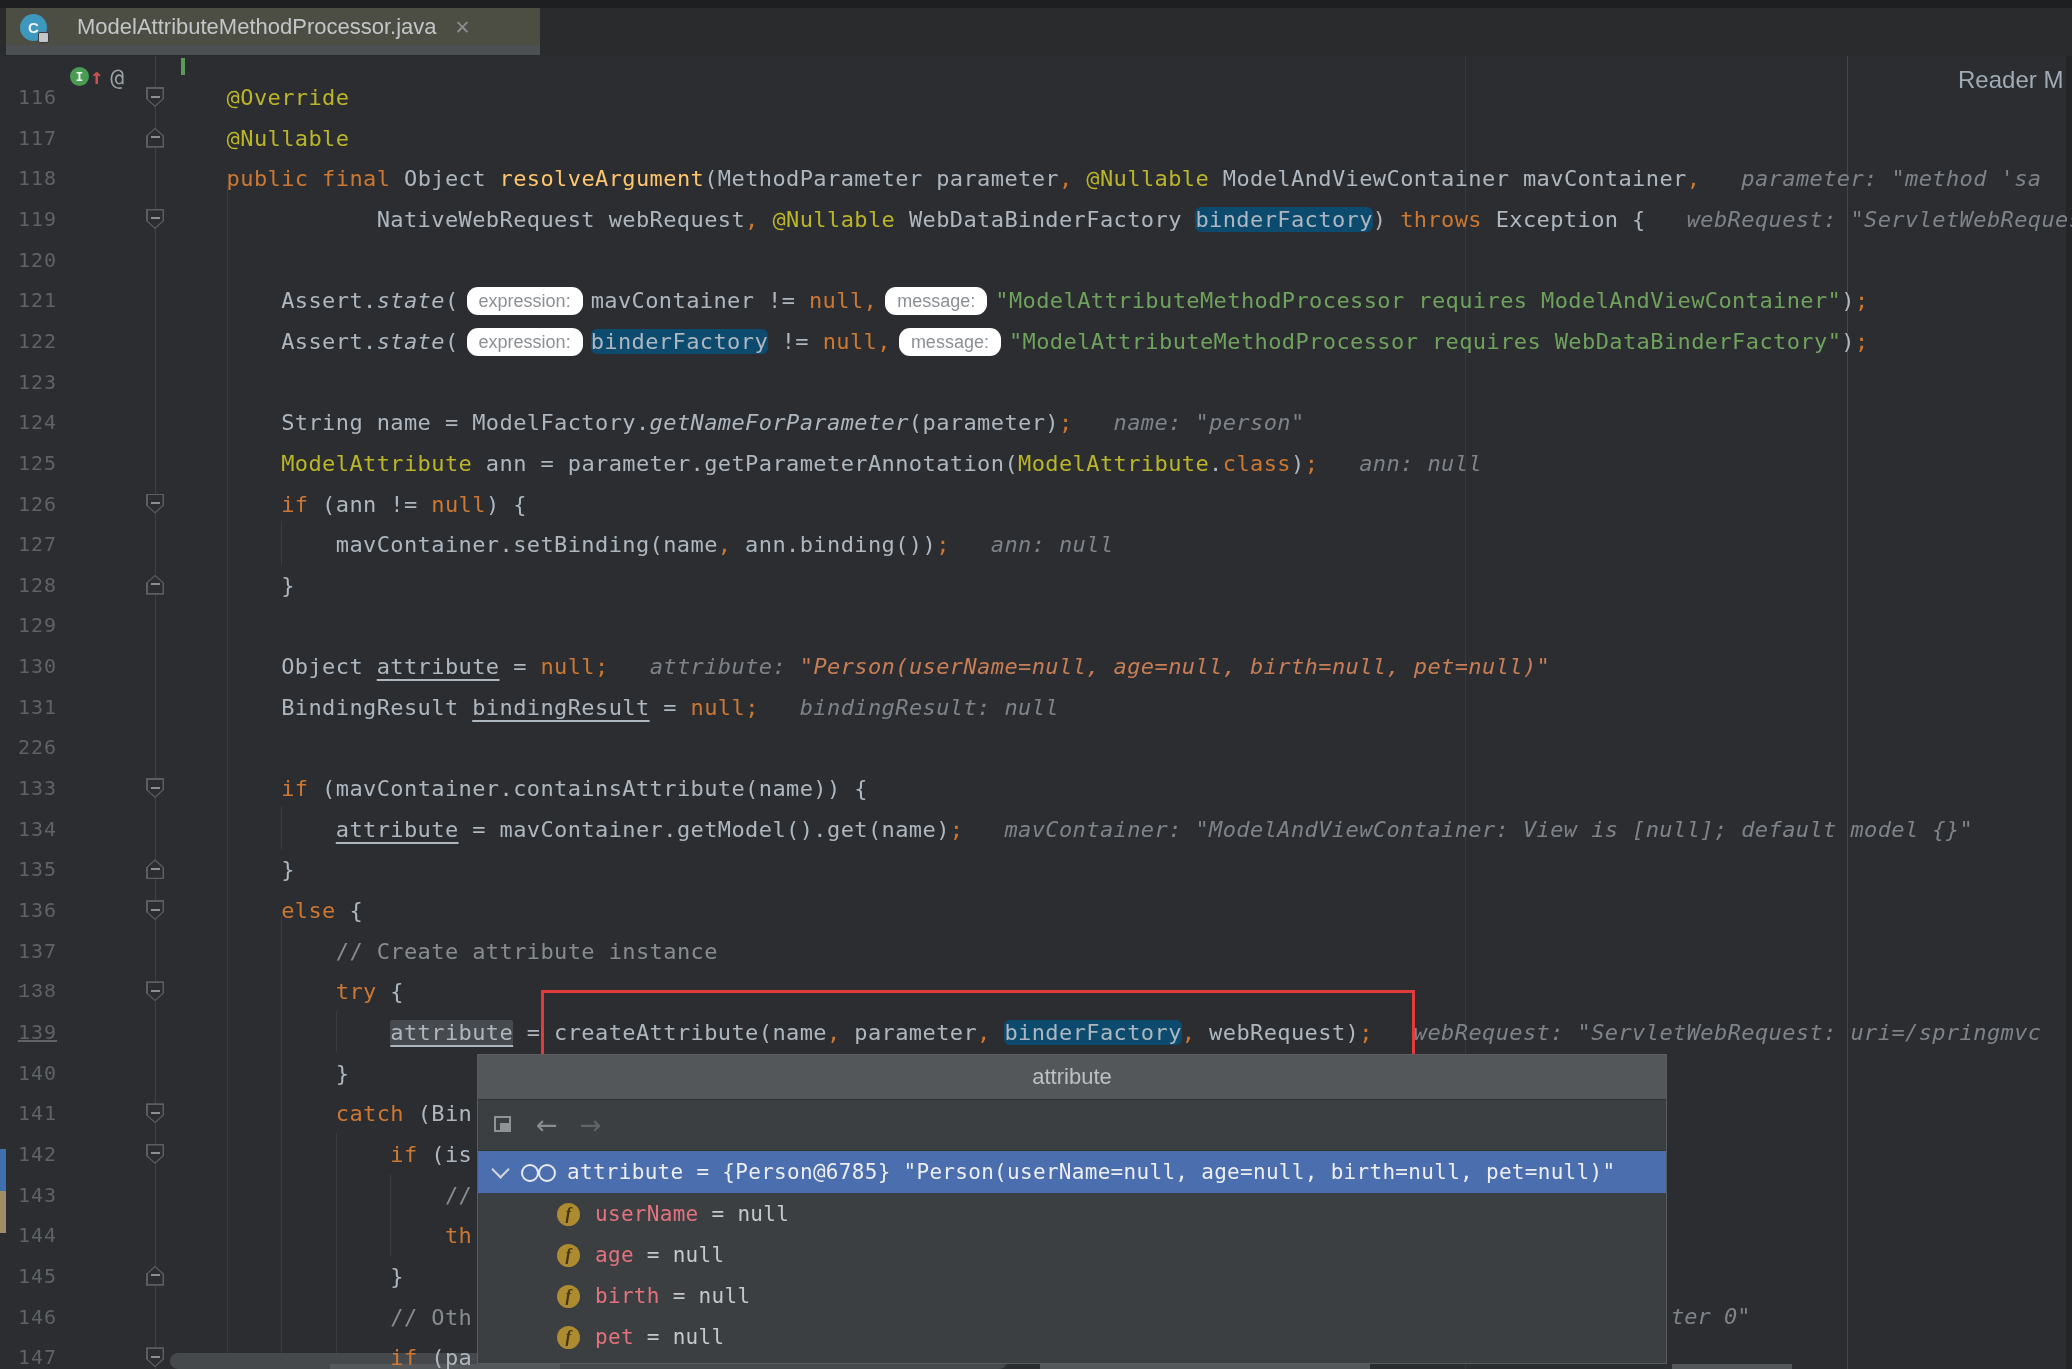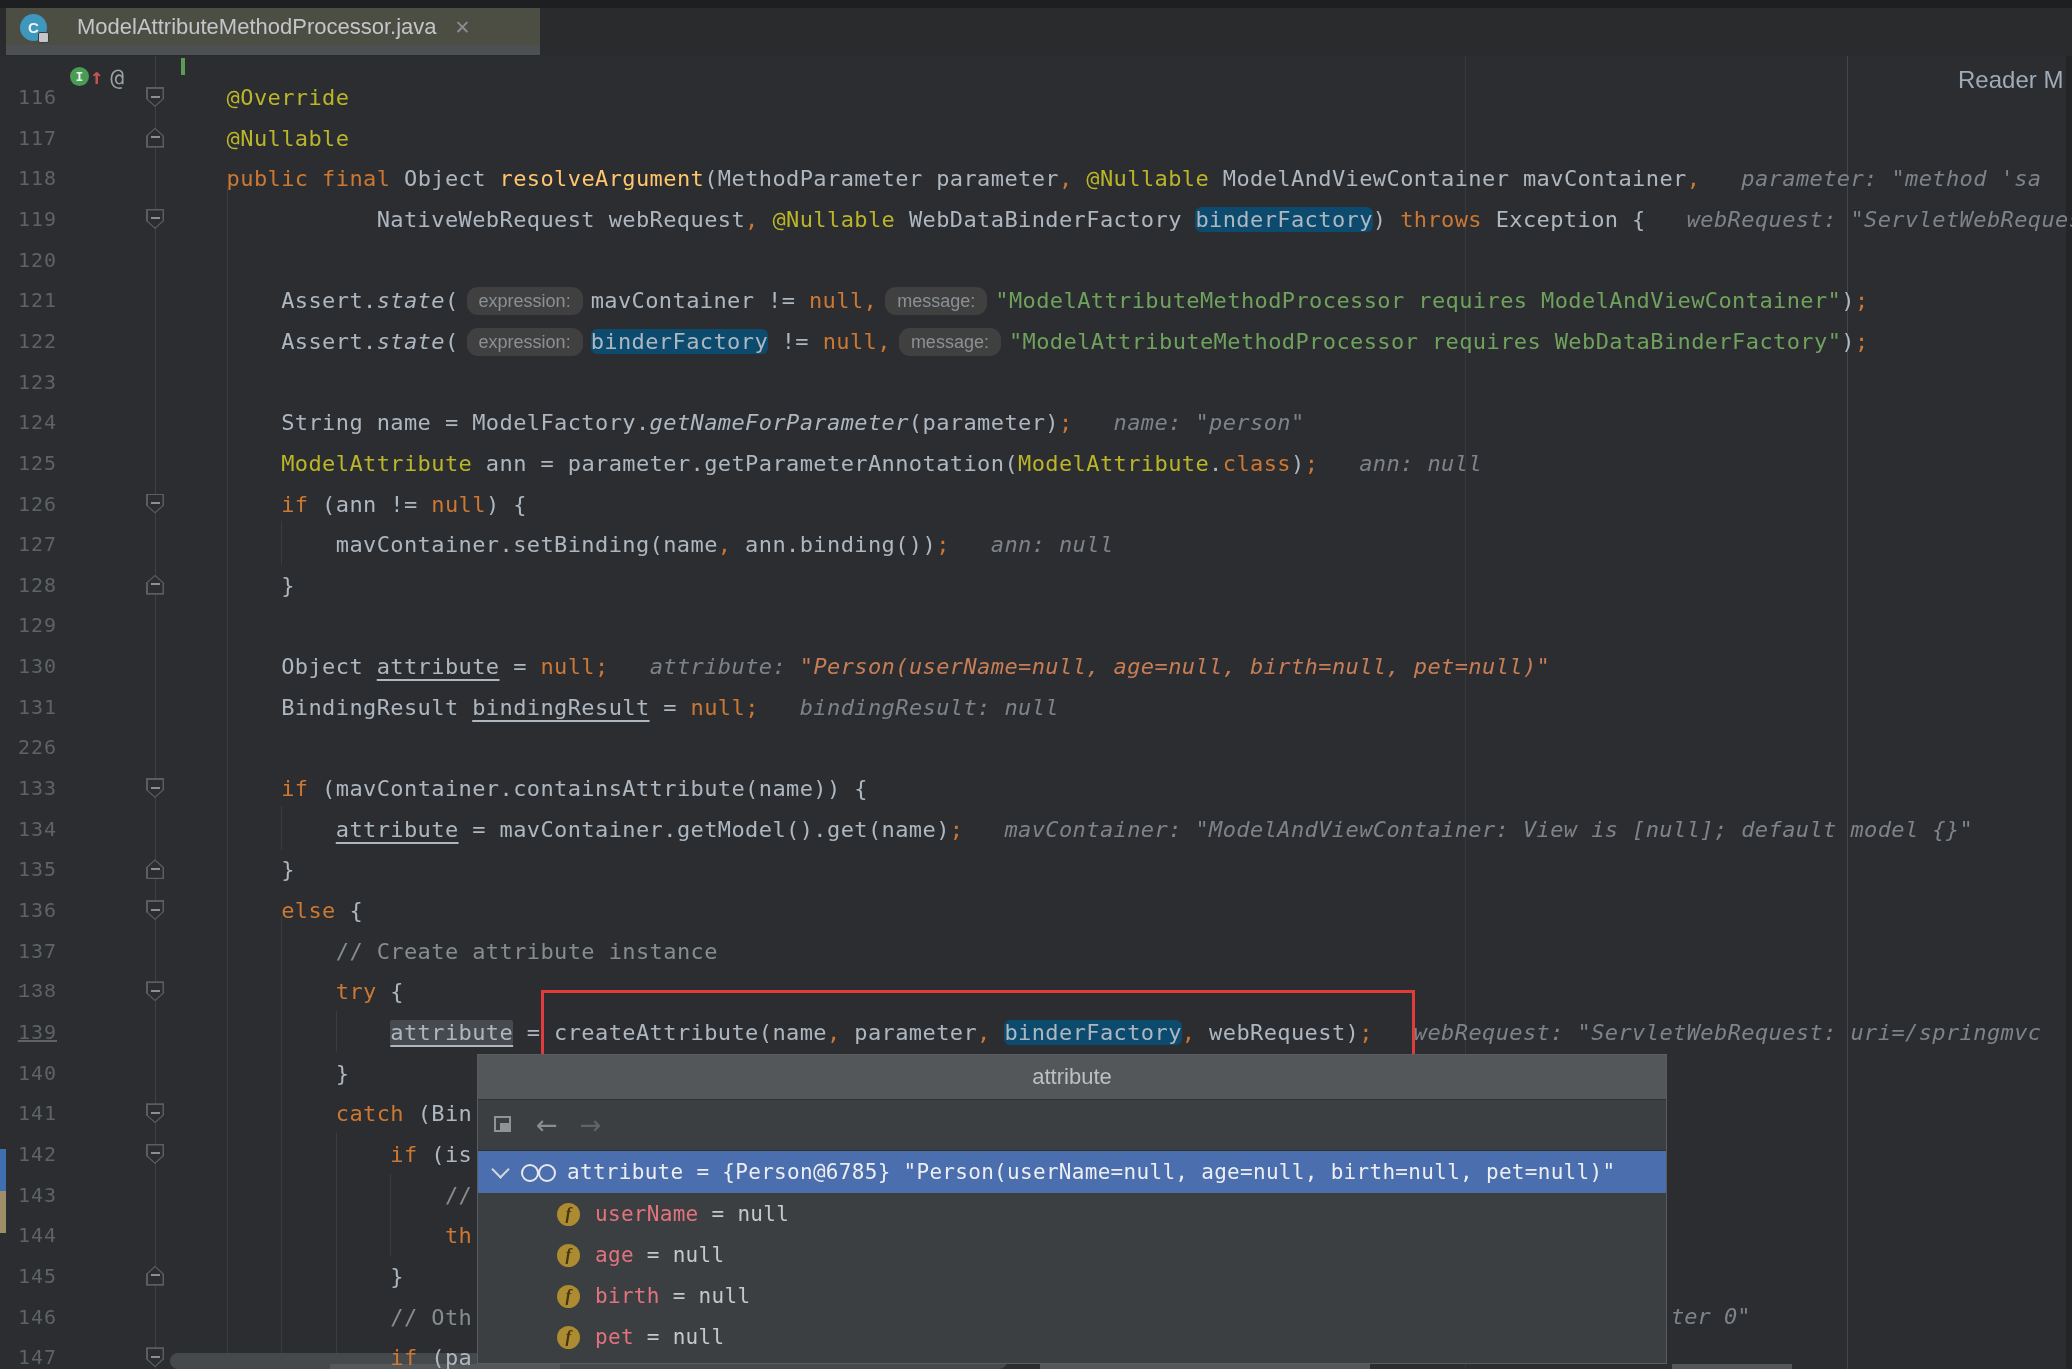--- a/index.html
+++ b/index.html
@@ -29,21 +29,21 @@
   .lnum{position:absolute;left:0;width:57px;height:41px;line-height:41px;text-align:right;
         font-size:20px;color:#5f6366;letter-spacing:1px;z-index:2;}
   .kw{color:#cc7832;} .ann{color:#bbb529;} .str{color:#6fa25c;}
   .cmt{color:#878c8f;} .decl{color:#ffc66d;} .it{font-style:italic;}
   .hint{color:#7e838a;font-style:italic;}
   .hintv{color:#c77d55;font-style:italic;}
   .u{text-decoration:underline;text-underline-offset:5px;text-decoration-thickness:1.5px;}
   .hlg{background:#0c4a6e;border-radius:6px;}
   .hlgray{background:#46494d;border-radius:2px;}
   .chip{display:inline-block;font-family:"Liberation Sans",sans-serif;font-style:normal;
-        font-size:18px;line-height:24px;color:#8b9094;background:#404040;border-radius:11px;
+        font-size:18px;line-height:24px;color:#8b9094;background:#ffffff;border-radius:11px;
         padding:2px 12px;margin:0 8px;vertical-align:1px;letter-spacing:0;}
   
   .fold{position:absolute;left:146px;width:18px;height:20px;z-index:2;}
   .fold .o{position:absolute;inset:0;background:#5b5e61;}
   .fold .i{position:absolute;inset:1.5px;background:#2b2d30;}
   .fold .m{position:absolute;left:4.5px;top:8.5px;width:9px;height:2px;background:#8b8f92;}
   .fd .o,.fd .i{clip-path:polygon(0 0,100% 0,100% 60%,50% 100%,0 60%);}
   .fu .o,.fu .i{clip-path:polygon(50% 0,100% 40%,100% 100%,0 100%,0 40%);}
   
   #g118{position:absolute;left:70px;z-index:2;display:flex;align-items:center;height:41px;}

